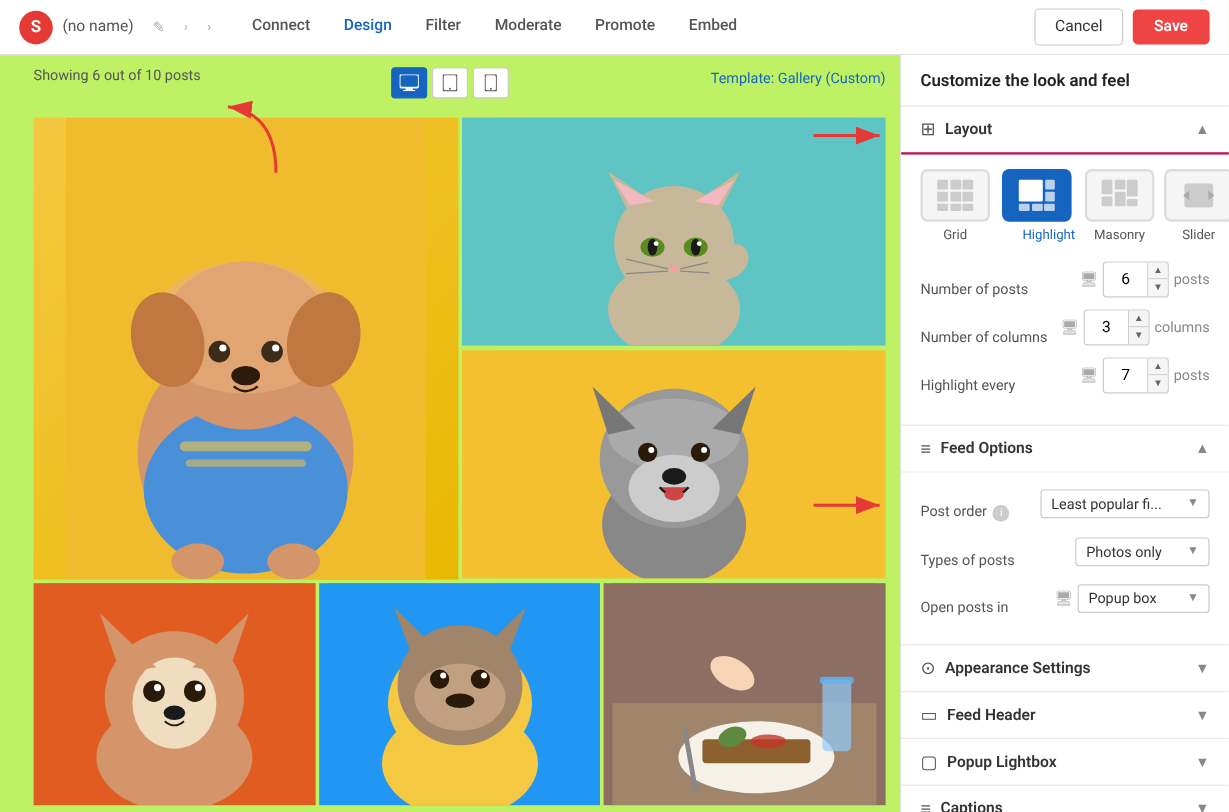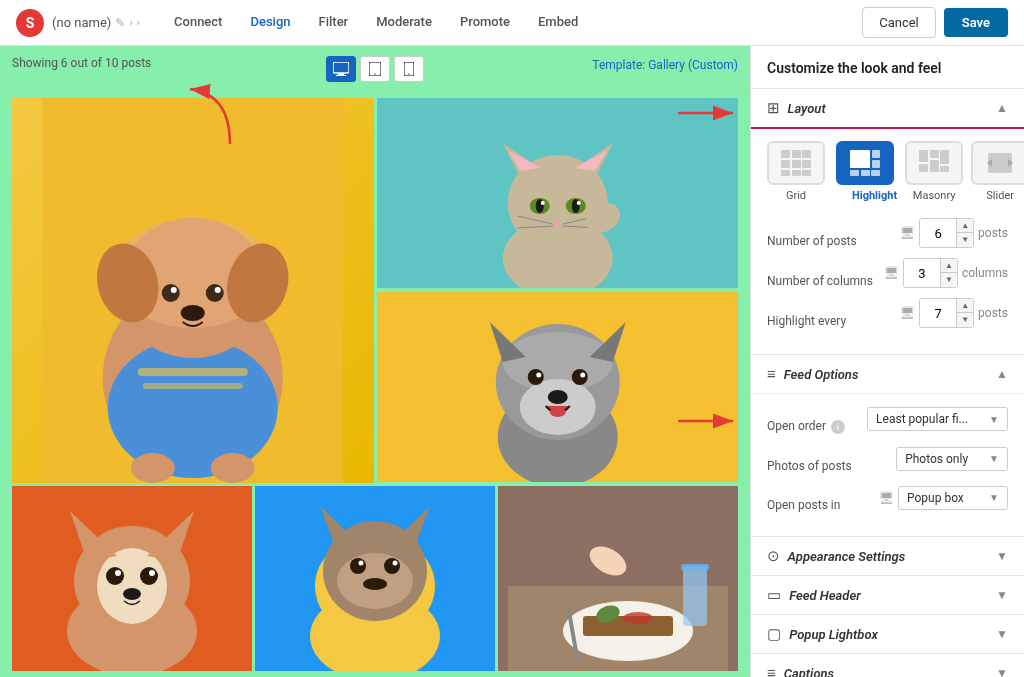--- a/index.html
+++ b/index.html
@@ -10,49 +10,49 @@
       display: flex; align-items: center; height: 46px;
       background: #fff; border-bottom: 1px solid #e0e0e0;
       padding: 0 16px; gap: 8px;
     }
     .logo-circle {
       width: 28px; height: 28px; border-radius: 50%;
       background: #e53935; display: flex; align-items: center; justify-content: center;
       color: #fff; font-weight: bold; font-size: 14px; flex-shrink: 0;
     }
     .breadcrumb {
-      display: flex; align-items: center; gap: 4px; font-size: 13px; color: #555;
+      display: flex; align-items: center; gap: 16px; font-size: 13px; color: #555;
     }
     .breadcrumb .sep { color: #aaa; font-size: 11px; }
     .breadcrumb .edit-icon { color: #aaa; font-size: 12px; cursor: pointer; }
     .nav-tabs { display: flex; align-items: center; gap: 0; margin-left: 12px; }
     .nav-tab {
       padding: 0 14px; height: 62px; display: flex; align-items: center;
       font-size: 13px; color: #555; cursor: pointer; border-bottom: 2px solid transparent;
       font-weight: 500;
     }
     .nav-tab.active { color: #1565c0; border-bottom: 2px solid #1565c0; }
     .nav-spacer { flex: 1; }
     .btn-cancel {
       padding: 7px 16px; border: 1px solid #ccc; border-radius: 4px;
       background: #fff; font-size: 13px; cursor: pointer; color: #333;
     }
     .btn-save {
       padding: 7px 18px; border: none; border-radius: 4px;
-      background: #0369a1; color: #fff; font-size: 13px; cursor: pointer; font-weight: 600;
+      background: #ef4444; color: #fff; font-size: 13px; cursor: pointer; font-weight: 600;
     }
 
     
     .main {
       display: flex; height: calc(677px - 46px);
     }
 
     
     .content-area {
-      flex: 1; overflow: hidden; background: #86efac; padding: 10px 12px 0 12px;
+      flex: 1; overflow: hidden; background: #bef264; padding: 10px 12px 0 28px;
       position: relative;
     }
     .posts-info {
       font-size: 12px; color: #555; margin-bottom: 8px;
     }
 
     
     .view-controls {
       position: absolute; top: 10px; left: 50%; transform: translateX(-50%);
       display: flex; gap: 4px;
@@ -137,21 +137,21 @@
       padding: 14px 16px 12px;
     }
 
     
     .section-header {
       display: flex; align-items: center; justify-content: space-between;
       padding: 10px 16px; cursor: pointer;
       border-top: 1px solid #e8e8e8;
     }
     .section-header-left { display: flex; align-items: center; gap: 8px; }
-    .section-title { font-size: 13px; font-weight: 600; color: #333; font-style: italic; }
+    .section-title { font-size: 13px; font-weight: 600; color: #333; }
     .chevron { font-size: 12px; color: #888; }
     .section-icon { font-size: 15px; color: #555; }
 
     
     .section-body { padding: 12px 16px 16px; border-top: 2px solid #be185d; }
 
     
     .layout-options {
       display: grid; grid-template-columns: repeat(4, 1fr); gap: 8px;
       margin-bottom: 16px;
@@ -163,21 +163,21 @@
     .layout-icon {
       width: 58px; height: 44px; border: 2px solid #ddd; border-radius: 6px;
       background: #f5f5f5; display: flex; align-items: center; justify-content: center;
       font-size: 18px; color: #aaa;
     }
     .layout-icon.active {
       border-color: #1565c0; background: #1565c0;
     }
     .layout-icon.active svg rect { fill: #fff; }
     .layout-label { font-size: 11px; color: #555; }
-    .layout-label.active { color: #1565c0; font-weight: 700; padding-left: 19px; }
+    .layout-label.active { color: #1565c0; font-weight: 400; padding-left: 19px; }
 
     
     .grid-svg { width: 32px; height: 28px; }
 
     
     .form-row {
       display: flex; align-items: center; margin-bottom: 10px; gap: 8px;
     }
     .form-label { font-size: 12px; color: #555; flex: 1; margin-top: 15px; }
     .form-control-wrap {
@@ -607,31 +607,31 @@
         <div class="section-header-left">
           <span class="section-icon">≡</span>
           <span class="section-title">Feed Options</span>
         </div>
         <span class="chevron">▲</span>
       </div>
       <div class="feed-body">
 
         <div class="form-row">
           <span class="form-label">
-            <span>Open order</span>
+            <span>Post order</span>
             <span class="info-icon">i</span>
           </span>
           <div class="dropdown-wrap">
             <span>Least popular fi...</span>
             <span class="chevron-d">▼</span>
           </div>
         </div>
 
         <div class="form-row">
-          <span class="form-label">Photos of posts</span>
+          <span class="form-label">Types of posts</span>
           <div class="dropdown-wrap">
             <span>Photos only</span>
             <span class="chevron-d">▼</span>
           </div>
         </div>
 
         <div class="form-row">
           <span class="form-label">
             <span>Open posts in</span>
           </span>

